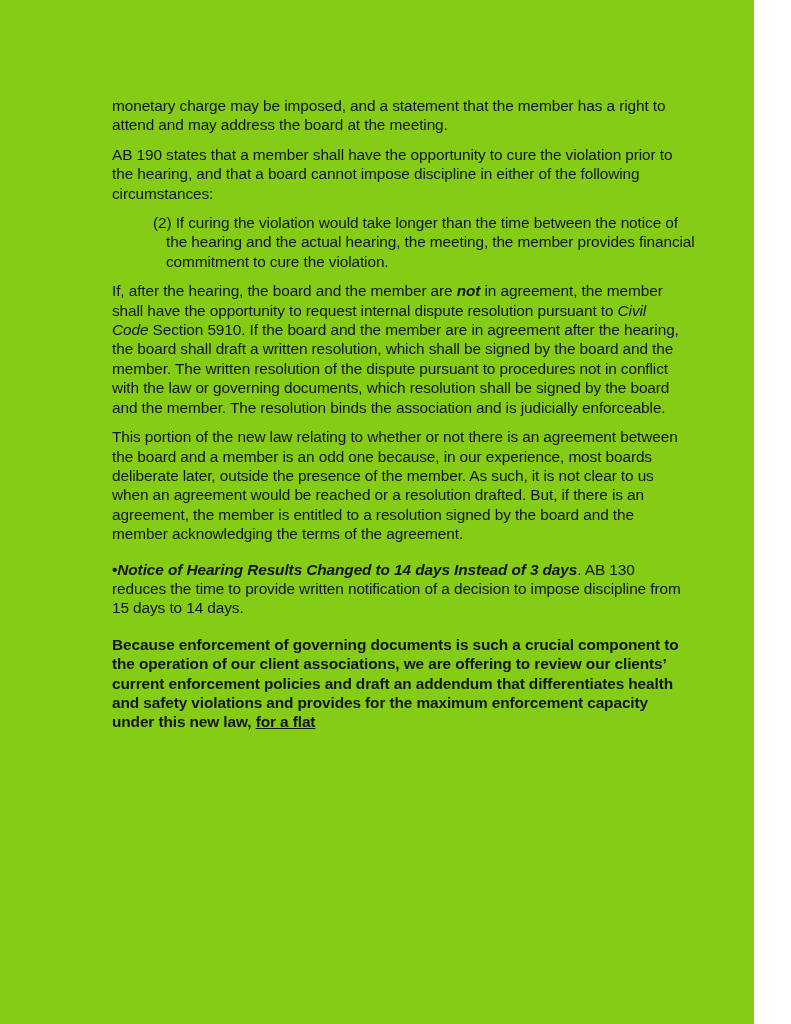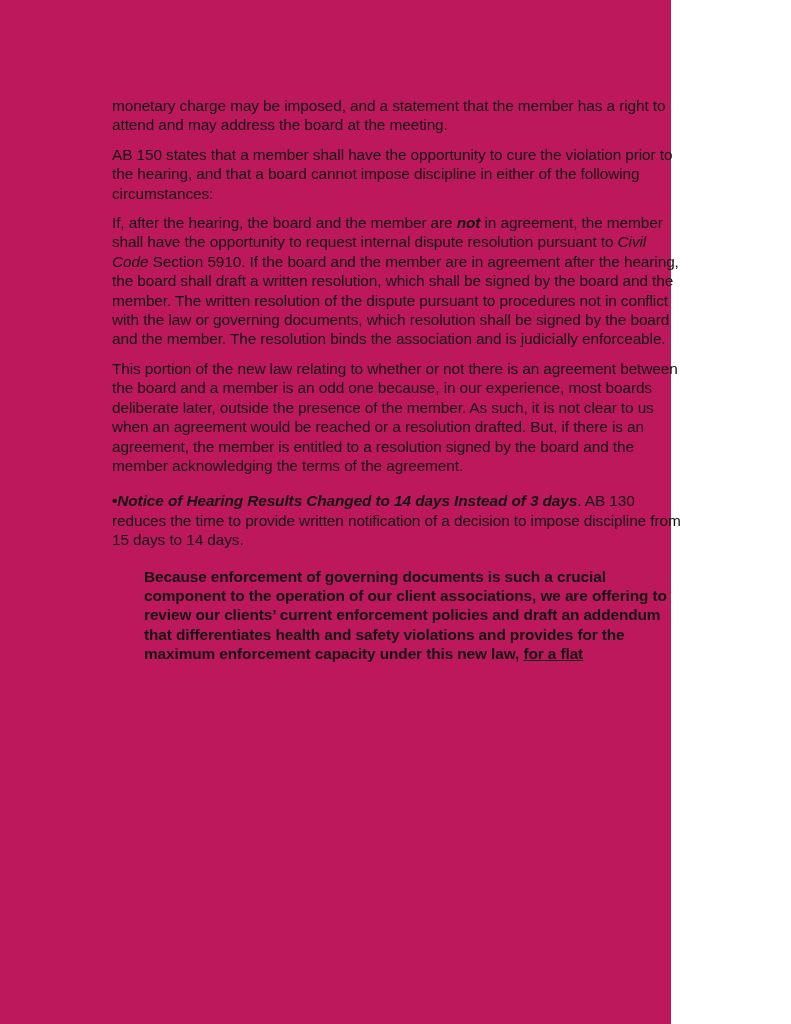--- a/index.html
+++ b/index.html
@@ -11,23 +11,23 @@
     width: 791px;
     height: 1024px;
     overflow: hidden;
     font-family: "Liberation Sans", sans-serif;
     color: #141414;
     -webkit-font-smoothing: antialiased;
   }
 
   .page {
     position: relative;
-    width: 671px;
+    width: 754px;
     height: 1024px;
-    background: #be185d;
+    background: #84cc16;
     box-sizing: border-box;
   }
 
   .doc-body {
     position: absolute;
     left: 112px;
     top: 96px;
     width: 570px;
   }
 
@@ -79,42 +79,44 @@
   .bullet-dot {
     font-weight: bold;
   }
 
   .gap-before-bullet {
     margin-top: 16px;
   }
 
   .gap-before-final {
     margin-top: 17px;
-    margin-left: 32px;
   }
 
   .gap-before-para {
     margin-top: 4px;
   }
 </style>
 </head>
 <body>
 
 <div class="page">
   <div class="doc-body">
 
     <p class="para">
       <span>monetary charge may be imposed, and a statement that the member has a right to attend and may address the board at the meeting.</span>
     </p>
 
     <p class="para">
-      <span>AB 150 states that a member shall have the opportunity to cure the violation prior to the hearing, and that a board cannot impose discipline in either of the following circumstances:</span>
+      <span>AB 190 states that a member shall have the opportunity to cure the violation prior to the hearing, and that a board cannot impose discipline in either of the following circumstances:</span>
     </p>
 
 
+    <p class="list-item">
+      <span>(2) If curing the violation would take longer than the time between the notice of the hearing and the actual hearing, the meeting, the member provides financial commitment to cure the violation.</span>
+    </p>
 
     <p class="para gap-before-para">
       <span>If, after the hearing, the board and the member are </span><span class="bi">not</span><span> in agreement, the member shall have the opportunity to request internal dispute resolution pursuant to </span><span class="it">Civil Code</span><span> Section 5910. If the board and the member are in agreement after the hearing, the board shall draft a written resolution, which shall be signed by the board and the member. The written resolution of the dispute pursuant to procedures not in conflict with the law or governing documents, which resolution shall be signed by the board and the member. The resolution binds the association and is judicially enforceable.</span>
     </p>
 
     <p class="para gap-before-para">
       <span>This portion of the new law relating to whether or not there is an agreement between the board and a member is an odd one because, in our experience, most boards deliberate later, outside the presence of the member. As such, it is not clear to us when an agreement would be reached or a resolution drafted. But, if there is an agreement, the member is entitled to a resolution signed by the board and the member acknowledging the terms of the agreement.</span>
     </p>
 
 

